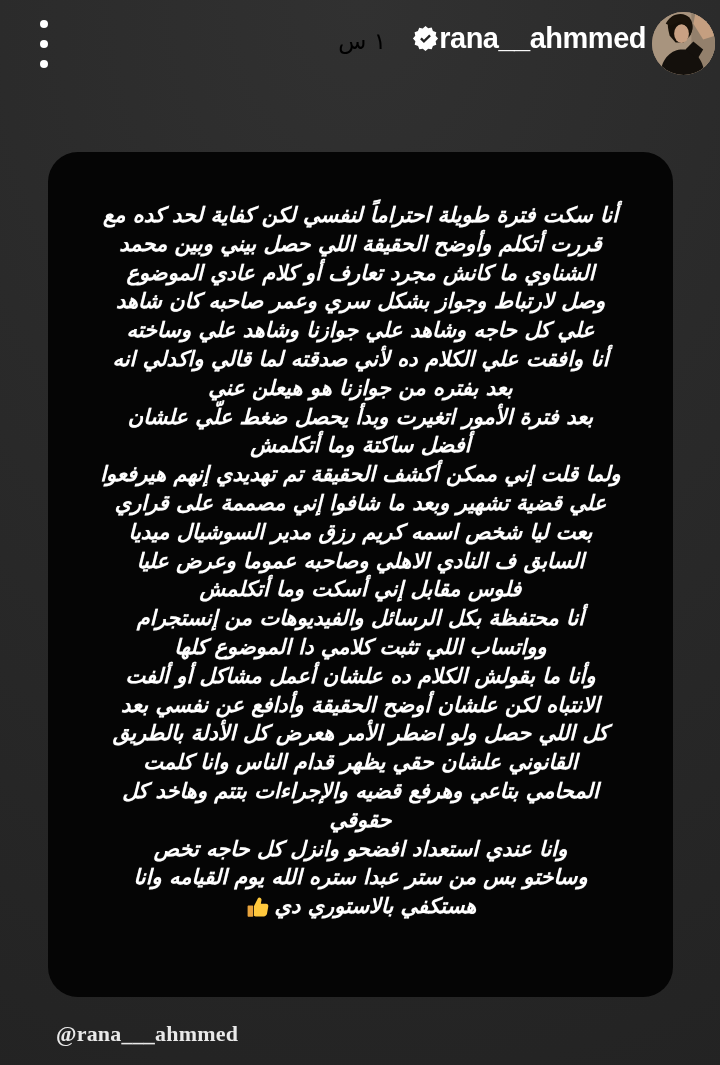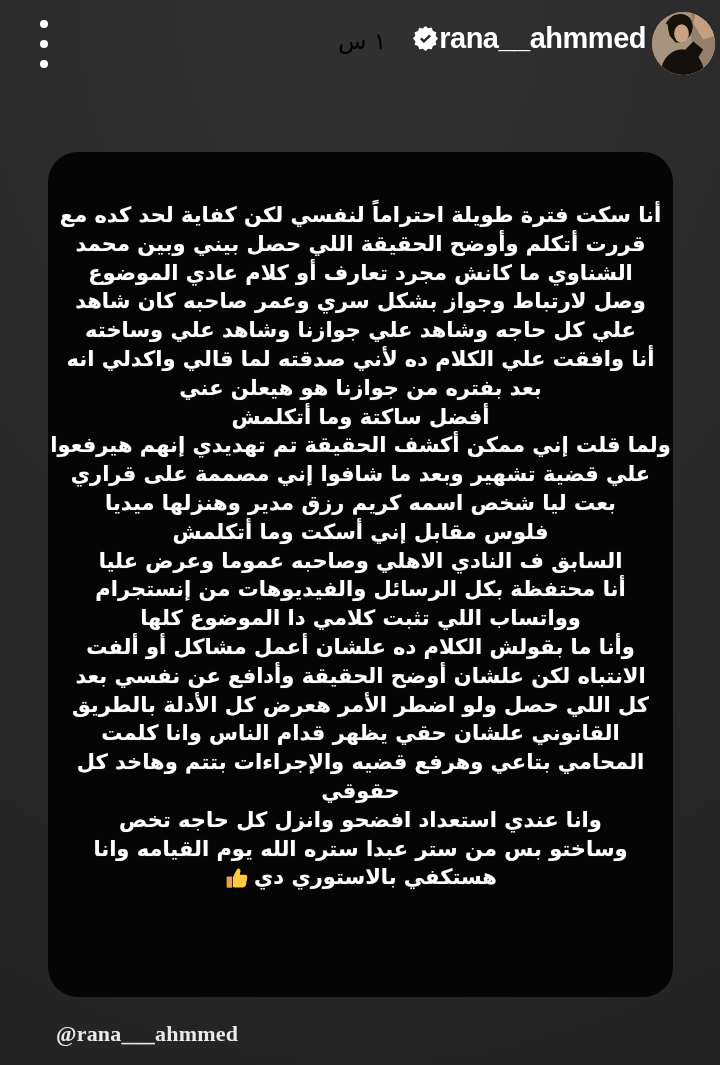--- a/index.html
+++ b/index.html
@@ -27,21 +27,21 @@
   .username { color:#ffffff; font-weight:bold; font-size:29px; letter-spacing:-0.5px;
               font-family:"Liberation Sans", sans-serif; direction:ltr; }
 
   .avatar { position:absolute; top:12px; right:5px; width:63px; height:63px;
             border-radius:50%; overflow:hidden; background:#9c8774; }
   .avatar svg { display:block; width:100%; height:100%; }
 
   
   .story-card {
     position:absolute; left:48px; top:152px; width:625px; height:845px;
-    background:#050505; border-radius:30px; padding-top:49px;
+    background:#050505; border-radius:30px; padding-top:49px;font-style:italic;
   }
   .story-text { direction:rtl; }
   .line {
     color:#ffffff; font-weight:bold; font-size:21px; line-height:28.8px;
     text-align:center; white-space:nowrap; direction:rtl;
     font-family:"DejaVu Sans", sans-serif;
     text-shadow:0 0 1px rgba(255,255,255,.4);
   }
   .line-flex { display:flex; justify-content:center; gap:3px; direction:rtl; }
   .thumb { width:27px; height:27px; margin-top:2px; }
@@ -90,26 +90,27 @@
 
 <div class="story-card">
   <div class="story-text">
     <div class="line">أنا سكت فترة طويلة احتراماً لنفسي لكن كفاية لحد كده مع</div>
     <div class="line">قررت أتكلم وأوضح الحقيقة اللي حصل بيني وبين محمد</div>
     <div class="line">الشناوي ما كانش مجرد تعارف أو كلام عادي الموضوع</div>
     <div class="line">وصل لارتباط وجواز بشكل سري وعمر صاحبه كان شاهد</div>
     <div class="line">علي كل حاجه وشاهد علي جوازنا وشاهد علي وساخته</div>
     <div class="line">أنا وافقت علي الكلام ده لأني صدقته لما قالي واكدلي انه</div>
     <div class="line">بعد بفتره من جوازنا هو هيعلن عني</div>
+    <div class="line">بعد فترة الأمور اتغيرت وبدأ يحصل ضغط علّي علشان</div>
     <div class="line">أفضل ساكتة وما أتكلمش</div>
     <div class="line">ولما قلت إني ممكن أكشف الحقيقة تم تهديدي إنهم هيرفعوا</div>
     <div class="line">علي قضية تشهير وبعد ما شافوا إني مصممة على قراري</div>
-    <div class="line">بعت ليا شخص اسمه كريم رزق مدير وهنزلها ميديا</div>
+    <div class="line">بعت ليا شخص اسمه كريم رزق مدير السوشيال ميديا</div>
+    <div class="line">السابق ف النادي الاهلي وصاحبه عموما وعرض عليا</div>
     <div class="line">فلوس مقابل إني أسكت وما أتكلمش</div>
-    <div class="line">السابق ف النادي الاهلي وصاحبه عموما وعرض عليا</div>
     <div class="line">أنا محتفظة بكل الرسائل والفيديوهات من إنستجرام</div>
     <div class="line">وواتساب اللي تثبت كلامي دا الموضوع كلها</div>
     <div class="line">وأنا ما بقولش الكلام ده علشان أعمل مشاكل أو ألفت</div>
     <div class="line">الانتباه لكن علشان أوضح الحقيقة وأدافع عن نفسي بعد</div>
     <div class="line">كل اللي حصل ولو اضطر الأمر هعرض كل الأدلة بالطريق</div>
     <div class="line">القانوني علشان حقي يظهر قدام الناس وانا كلمت</div>
     <div class="line">المحامي بتاعي وهرفع قضيه والإجراءات بتتم وهاخد كل</div>
     <div class="line">حقوقي</div>
     <div class="line">وانا عندي استعداد افضحو وانزل كل حاجه تخص</div>
     <div class="line">وساختو بس من ستر عبدا ستره الله يوم القيامه وانا</div>

